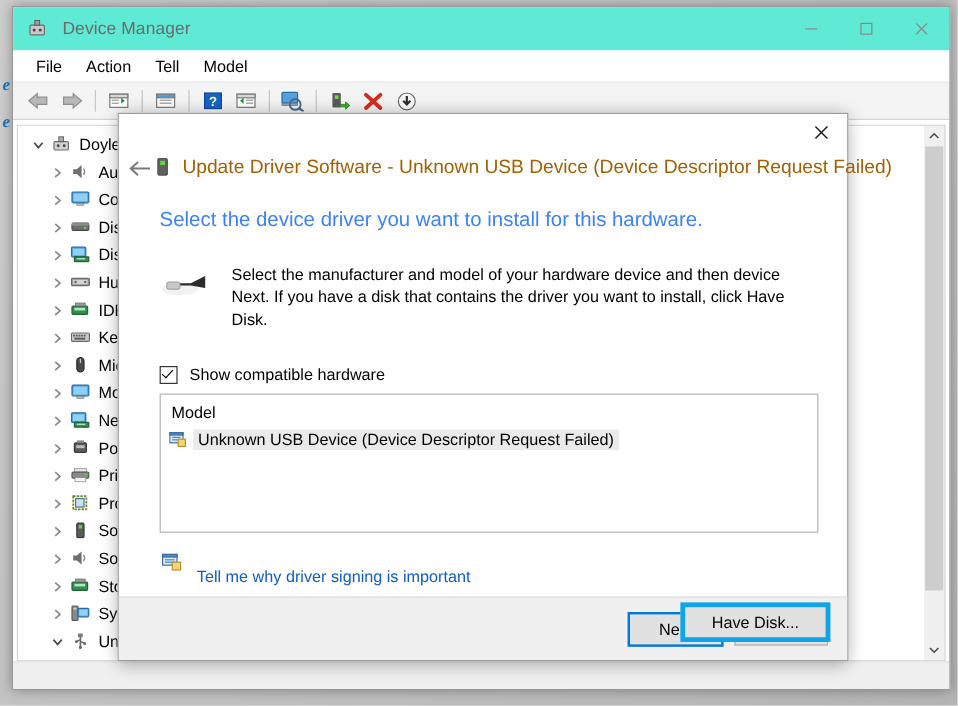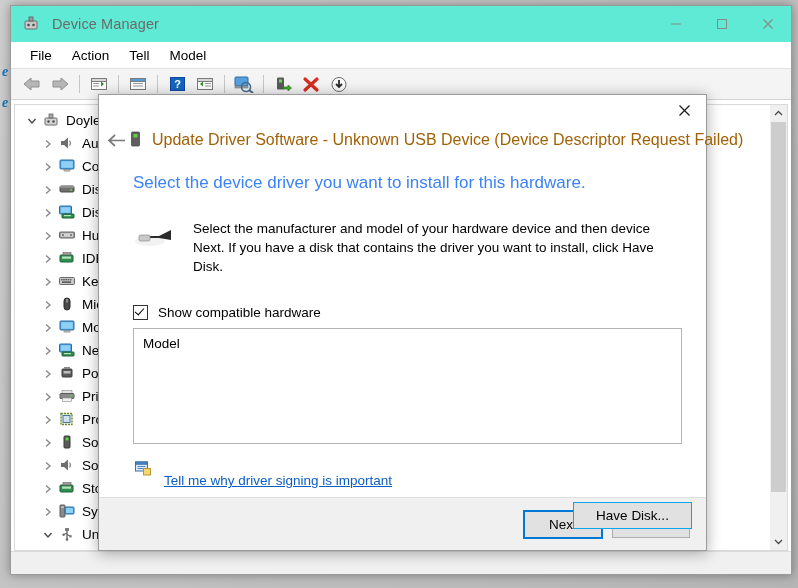--- a/index.html
+++ b/index.html
@@ -117,26 +117,26 @@
     padding:6px 0 0 0;
   }
   #model-header{font-size:13.5px;padding:1px 0 5px 9px;}
   .model-row{display:flex;align-items:center;height:20px;padding-left:7px;}
   .model-row.selected .model-label{background:#eaeaea;padding:1px 4px;}
   .model-icon{width:16px;height:14px;margin-right:4px;position:relative;flex:0 0 auto;}
   #signed-row{display:flex;align-items:flex-start;margin:15px 0 0 10px;}
   #signed-icon{width:18px;height:16px;margin:2px 11px 0 2px;position:relative;flex:0 0 auto;}
   #signed-text{font-size:13.5px;}
   #signing-link{
-    display:inline-block;margin-top:14px;color:#0d5ec4;text-decoration:underline;
+    display:inline-block;margin-top:14px;color:#0d5ec4;
     font-size:13.5px;cursor:pointer;
   }
   #have-disk{
     position:absolute;right:14px;top:345px;width:117px;height:25px;
-    background:#e1e1e1;border:1px solid #0ea5e9;font-size:13.5px;
+    background:#e1e1e1;border:4px solid #0ea5e9;font-size:13.5px;
     display:flex;align-items:center;justify-content:center;
     font-family:"Liberation Sans", sans-serif;
   }
   #dlg-footer{
     flex:0 0 auto;height:52px;background:#f0f0f0;border-top:1px solid #dfdfdf;
     display:flex;align-items:center;justify-content:flex-end;padding-right:16px;gap:9px;
   }
   .dlg-btn{
     width:76px;height:25px;background:#e1e1e1;border:1px solid #adadad;
     font-size:13.5px;display:flex;align-items:center;justify-content:center;
@@ -603,20 +603,32 @@
       <div id="dlg-instr-text">Select the manufacturer and model of your hardware device and then device Next. If you have a disk that contains the driver you want to install, click Have Disk.</div>
     </div>
 
     <div id="compat-row">
       <span id="compat-check"></span>
       <span>Show compatible hardware</span>
     </div>
 
     <div id="model-box">
       <div id="model-header">Model</div>
+      <div class="model-row selected">
+        <span class="model-icon">
+          <svg width="15" height="14" viewBox="0 0 15 14">
+            <rect x="0.5" y="1.5" width="11" height="8.5" fill="#dfe9f4" stroke="#3a6ea5"></rect>
+            <rect x="0.5" y="1.5" width="11" height="2" fill="#4f8bc4" stroke="#3a6ea5"></rect>
+            <rect x="2.5" y="5" width="7" height="1" fill="#4f8bc4"></rect>
+            <rect x="2.5" y="7" width="7" height="1" fill="#4f8bc4"></rect>
+            <rect x="7.5" y="7" width="6" height="6" fill="#f5d76e" stroke="#b79336"></rect>
+          </svg>
+        </span>
+        <span class="model-label">Unknown USB Device (Device Descriptor Request Failed)</span>
+      </div>
     </div>
 
     <div id="signed-row">
       <span id="signed-icon">
         <svg width="17" height="15" viewBox="0 0 17 15">
           <rect x="0.5" y="1" width="12" height="9" fill="#dfe9f4" stroke="#3a6ea5"></rect>
           <rect x="0.5" y="1" width="12" height="2.2" fill="#4f8bc4" stroke="#3a6ea5"></rect>
           <rect x="2.5" y="5" width="8" height="1" fill="#4f8bc4"></rect>
           <rect x="2.5" y="7" width="8" height="1" fill="#4f8bc4"></rect>
           <rect x="8.5" y="7.5" width="7" height="6.5" fill="#f5d76e" stroke="#b79336"></rect>

